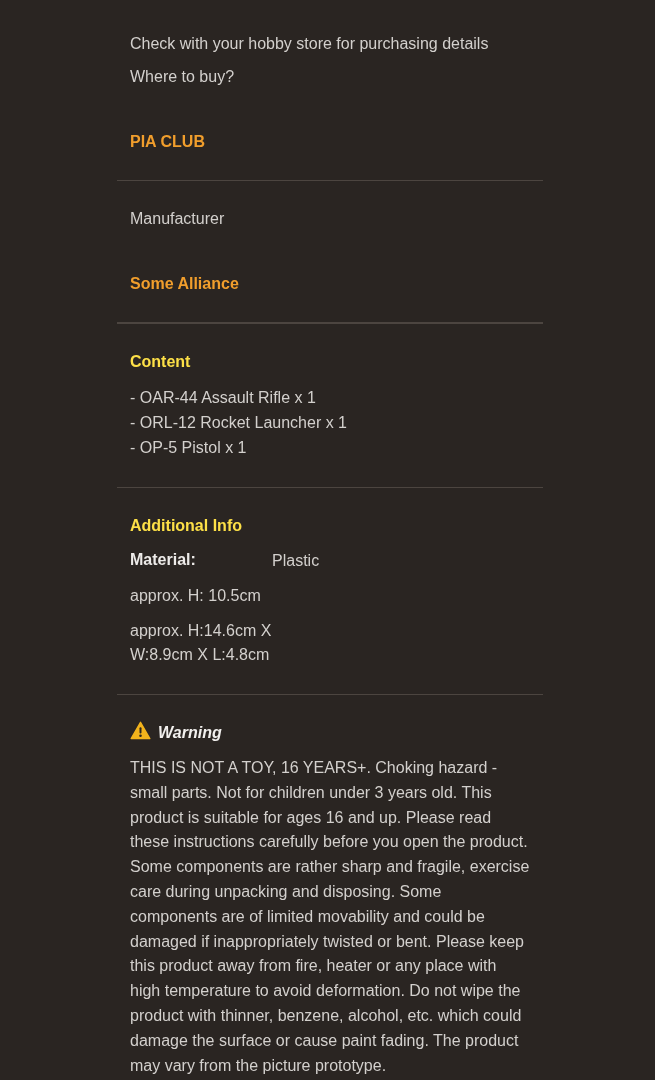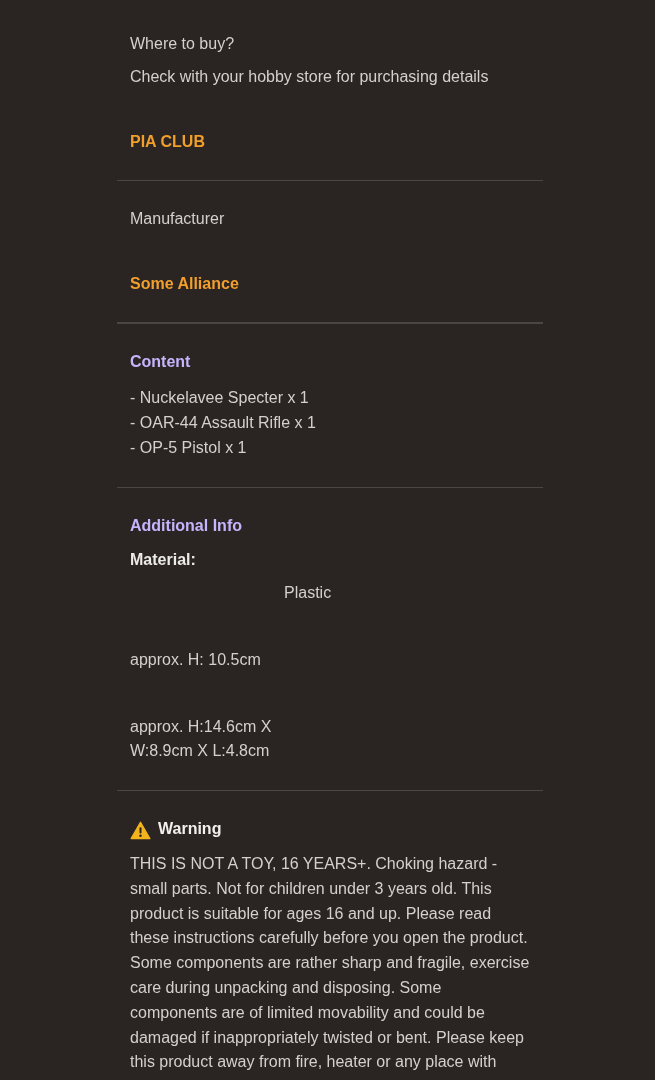--- a/index.html
+++ b/index.html
@@ -31,90 +31,90 @@
     margin-bottom: 10px;
     color: #D3D0CD;
   }
   .line:last-child { margin-bottom: 0; margin-top: 42px; }
   .accent {
     color: #F19E2C;
     font-weight: bold;
     cursor: pointer;
   }
   .heading {
-    color: #c4b5fd;
+    color: #fde047;
     font-weight: bold;
     line-height: 23px;
     margin-bottom: 12px;
   }
   .content-list .item {
     line-height: 25px;
     color: #D3D0CD;
   }
   .info-row {
     display: grid;
     grid-template-columns: 142px 1fr;
-    column-gap: 12px;
+    column-gap: 0;
     margin-bottom: 11px;
     align-items: start;
   }
   .info-row:last-child { margin-bottom: 0; }
   .info-label {
     color: #EDEBE9;
     font-weight: bold;
     line-height: 22px;
     padding-right: 14px;
   }
   .info-value {
     color: #D3D0CD;
     line-height: 24px;
-    margin-top: 32px;
   }
   .warning-header {
     display: flex;
-    align-items: flex-end;
+    align-items: flex-start;
     gap: 7px;
     margin-bottom: 12px;
+    font-style: italic;
   }
   .warning-header .title {
     color: #F2F0EE;
     font-weight: bold;
     line-height: 23px;
   }
   .warning-text {
     color: #D3D0CD;
     line-height: 24.8px;
   }
   .warn-svg { display: block; }
 </style>
 </head>
 <body>
 
 <div class="wrapper">
 
   <div class="section first">
+    <p class="line">Check with your hobby store for purchasing details</p>
     <p class="line">Where to buy?</p>
-    <p class="line">Check with your hobby store for purchasing details</p>
     <p class="line accent">PIA CLUB</p>
   </div>
   <div class="divider"></div>
 
   <div class="section">
     <p class="line">Manufacturer</p>
     <p class="line accent">Some Alliance</p>
   </div>
   <div class="divider"></div>
 
   <div class="divider"></div>
 
   <div class="section">
     <p class="heading">Content</p>
     <div class="content-list">
-      <p class="item">- Nuckelavee Specter x 1</p>
       <p class="item">- OAR-44 Assault Rifle x 1</p>
+      <p class="item">- ORL-12 Rocket Launcher x 1</p>
       <p class="item">- OP-5 Pistol x 1</p>
     </div>
   </div>
   <div class="divider"></div>
 
   <div class="section">
     <p class="heading">Additional Info</p>
     <div class="info-row">
       <span class="info-label">Material:</span>
       <span class="info-value">Plastic</span>

